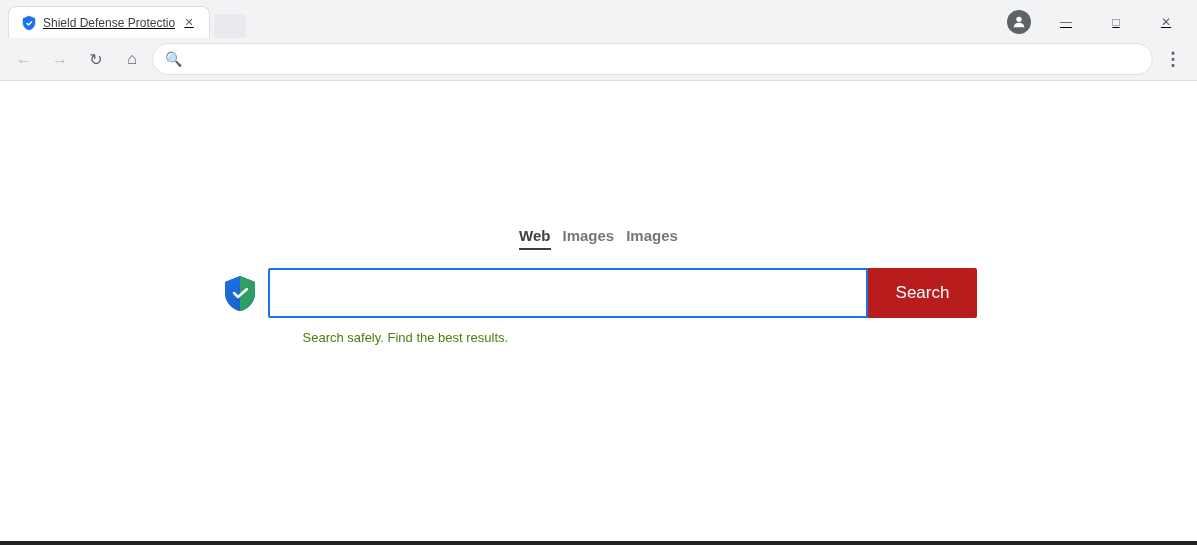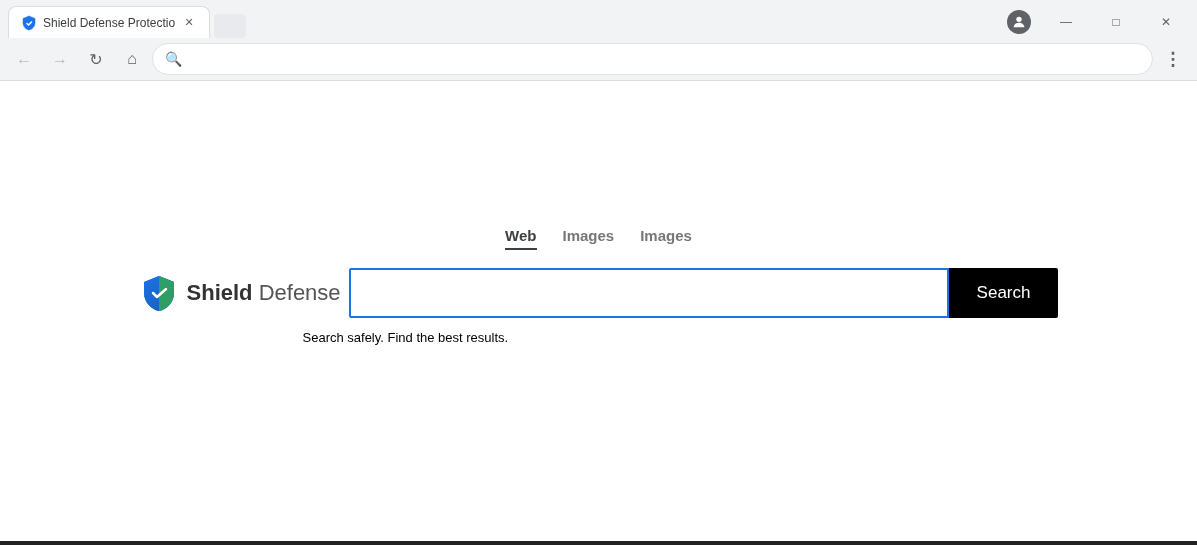--- a/index.html
+++ b/index.html
@@ -8,20 +8,21 @@
     
     .browser-chrome { background: #f1f3f4; border-bottom: 1px solid #ddd; }
 
     
     .title-bar {
       display: flex;
       align-items: center;
       justify-content: space-between;
       padding: 6px 8px 0 8px;
       height: 38px;
+      text-decoration: underline;
     }
     .tab-bar {
       display: flex;
       align-items: flex-end;
       flex: 1;
     }
     .tab {
       display: flex;
       align-items: center;
       background: #fff;
@@ -159,21 +160,21 @@
       display: flex;
       flex-direction: column;
       align-items: center;
       justify-content: center;
       padding-bottom: 60px;
     }
 
     
     .search-tabs {
       display: flex;
-      gap: 26px;
+      gap: 12px;
       margin-bottom: 18px;
     }
     .search-tab {
       font-size: 15px;
       color: #777;
       cursor: pointer;
       padding: 4px 0;
       text-decoration: none;
       font-weight: bold;
     }
@@ -221,33 +222,33 @@
       padding: 0 14px;
       font-size: 16px;
       outline: none;
       color: #3c4043;
     }
 
     
     .search-button {
       height: 50px;
       padding: 4px 28px;
-      background: #000000;
+      background: #b91c1c;
       color: #fff;
       border: none;
       border-radius: 0 2px 2px 0;
       font-size: 17px;
       cursor: pointer;
     }
 
     
     .tagline {
       margin-top: 12px;
       font-size: 13px;
-      color: #000000;
+      color: #4d7c0f;
       align-self: flex-start;
       margin-left: 0;
     }
 
     
     .bottom-bar {
       position: absolute;
       bottom: 0;
       left: 0;
       right: 0;
@@ -319,23 +320,20 @@
             <stop offset="0%" stop-color="#1a73e8"></stop>
             <stop offset="100%" stop-color="#1a5cb8"></stop>
           </linearGradient>
         </defs>
 
         <path d="M20 3L5 9V20C5 29 12 36.5 20 38" fill="none" stroke="none"></path>
         <path d="M20 38C28 36.5 35 29 35 20V9L20 3V38Z" fill="#34a853" opacity="0.85"></path>
 
         <path d="M14 20L18 24L27 16" stroke="white" stroke-width="2.5" stroke-linecap="round" stroke-linejoin="round" fill="none"></path>
       </svg>
-      <div class="logo-text">
-        <strong>Shield</strong><span> Defense</span>
-      </div>
     </div>
 
     <input class="search-input-box" type="text" value="" style="">
 
     <button class="search-button">Search</button>
   </div>
 
   <div style="width:840px; margin-left: 248px;">
     <div class="tagline">Search safely. Find the best results.</div>
   </div>

